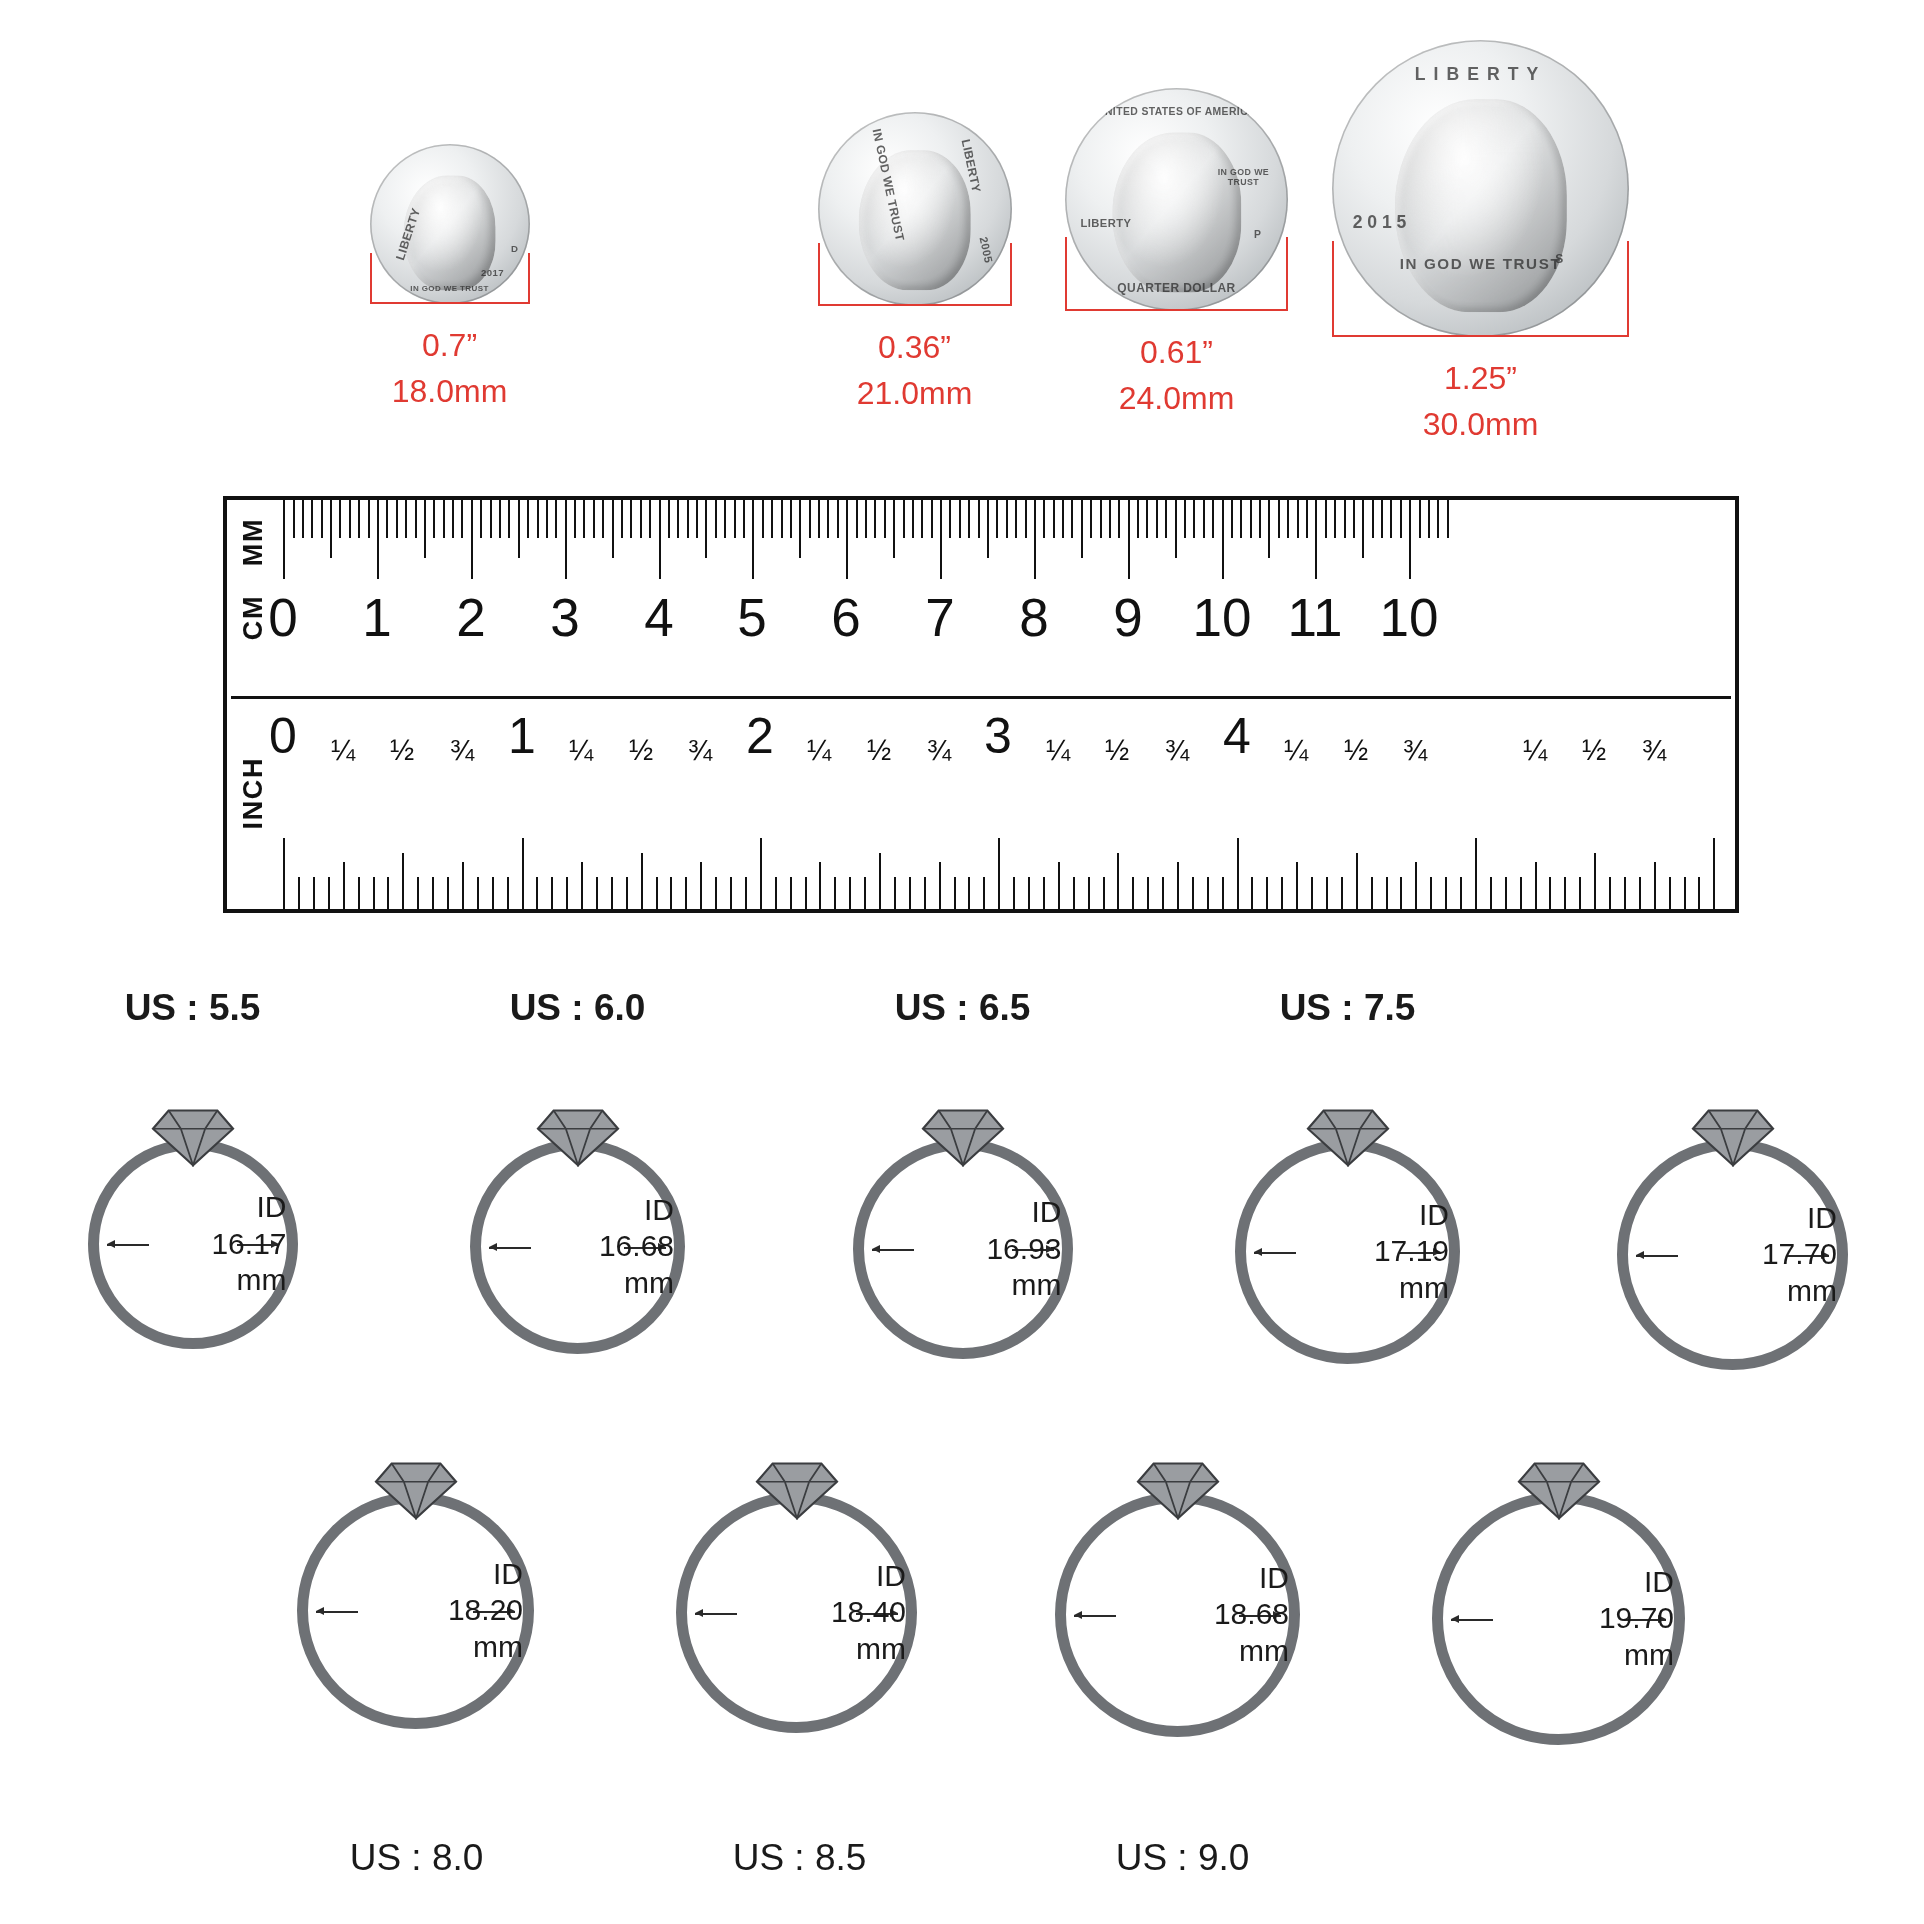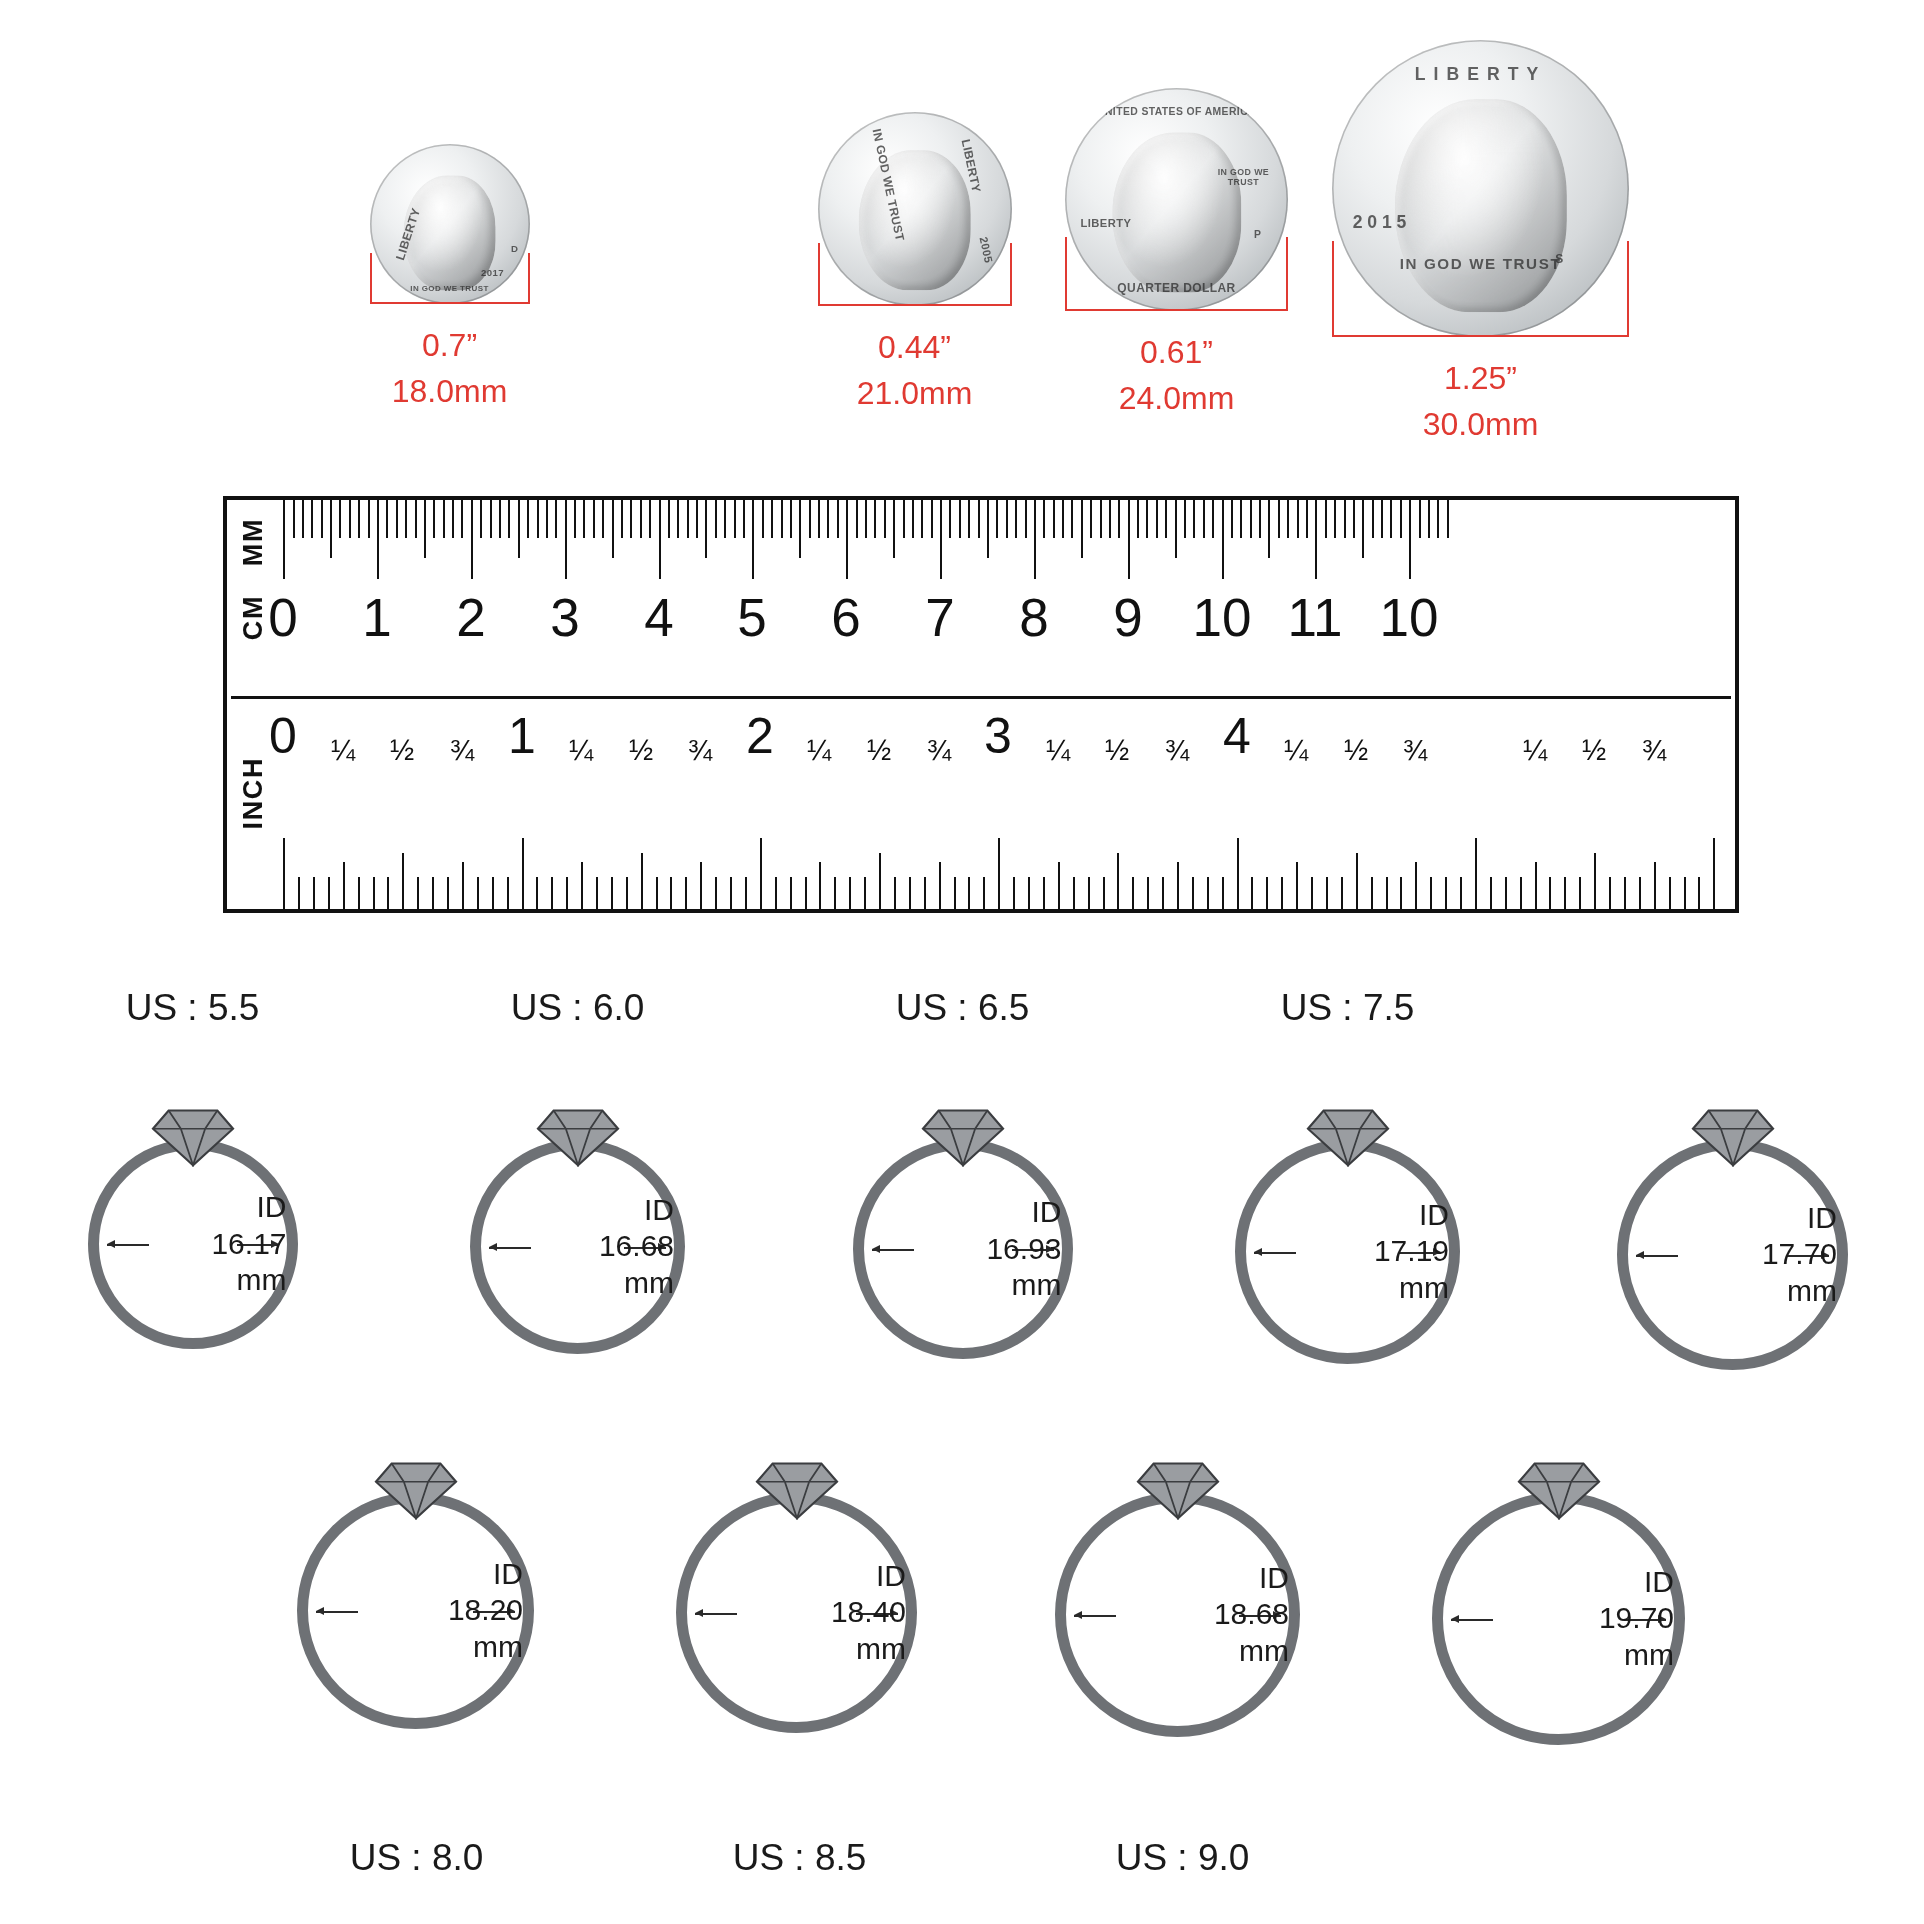--- a/index.html
+++ b/index.html
@@ -277,21 +277,21 @@
         <div class="coin-face">
           <div class="bust"></div>
           <span class="legend-left" style="font-size:12px;top:34%;transform:rotate(78deg);">IN GOD WE TRUST</span>
           <span class="legend-right" style="font-size:12px;top:24%;transform:rotate(78deg);">LIBERTY</span>
           <span class="legend-date" style="font-size:11.2px;bottom:26%;right:6%;transform:rotate(78deg);">2005</span>
         </div>
       </div>
       <div class="measure-box" style="width:194px;height:63px;"></div>
     </div>
     <div class="coin-labels">
-      <div>0.44”</div>
+      <div>0.36”</div>
       <div>21.0mm</div>
     </div>
   </div>
 
   <div class="coin-cell" style="left:699px; top:64px; width:265px;">
     <div class="coin-wrap" style="width:223px; height:223px;">
       <div class="coin silver" style="width:223px;height:223px;">
         <div class="coin-face">
           <div class="bust"></div>
           <span class="legend-top" style="font-size:10.4px;">UNITED STATES OF AMERICA</span>
@@ -595,21 +595,21 @@
       <div class="in-frac" style="left: 950px; top: 234px;">¾</div>
       <div class="in-frac" style="left: 1069px; top: 234px;">¼</div>
       <div class="in-frac" style="left: 1129px; top: 234px;">½</div>
       <div class="in-frac" style="left: 1188px; top: 234px;">¾</div>
       <div class="in-frac" style="left: 1308px; top: 234px;">¼</div>
       <div class="in-frac" style="left: 1367px; top: 234px;">½</div>
       <div class="in-frac" style="left: 1427px; top: 234px;">¾</div>
     </div>
 </div>
 
-<div class="row-labels" style="top:987px; left:0;">
+<div class="row-labels" style="top:987px; left:0;font-weight:bold;">
   <div class="size-label" style="width:385px;">US : 5.5</div>
   <div class="size-label" style="width:385px;">US : 6.0</div>
   <div class="size-label" style="width:385px;">US : 6.5</div>
   <div class="size-label" style="width:385px;">US : 7.5</div>
 </div>
 
 <div class="rings-row" style="top:1139px; left:0; width:1925px;">
 
   <div class="ring-cell" style="width:385px;">
     <div class="ring-circle" style="width:210px;height:210px;">

